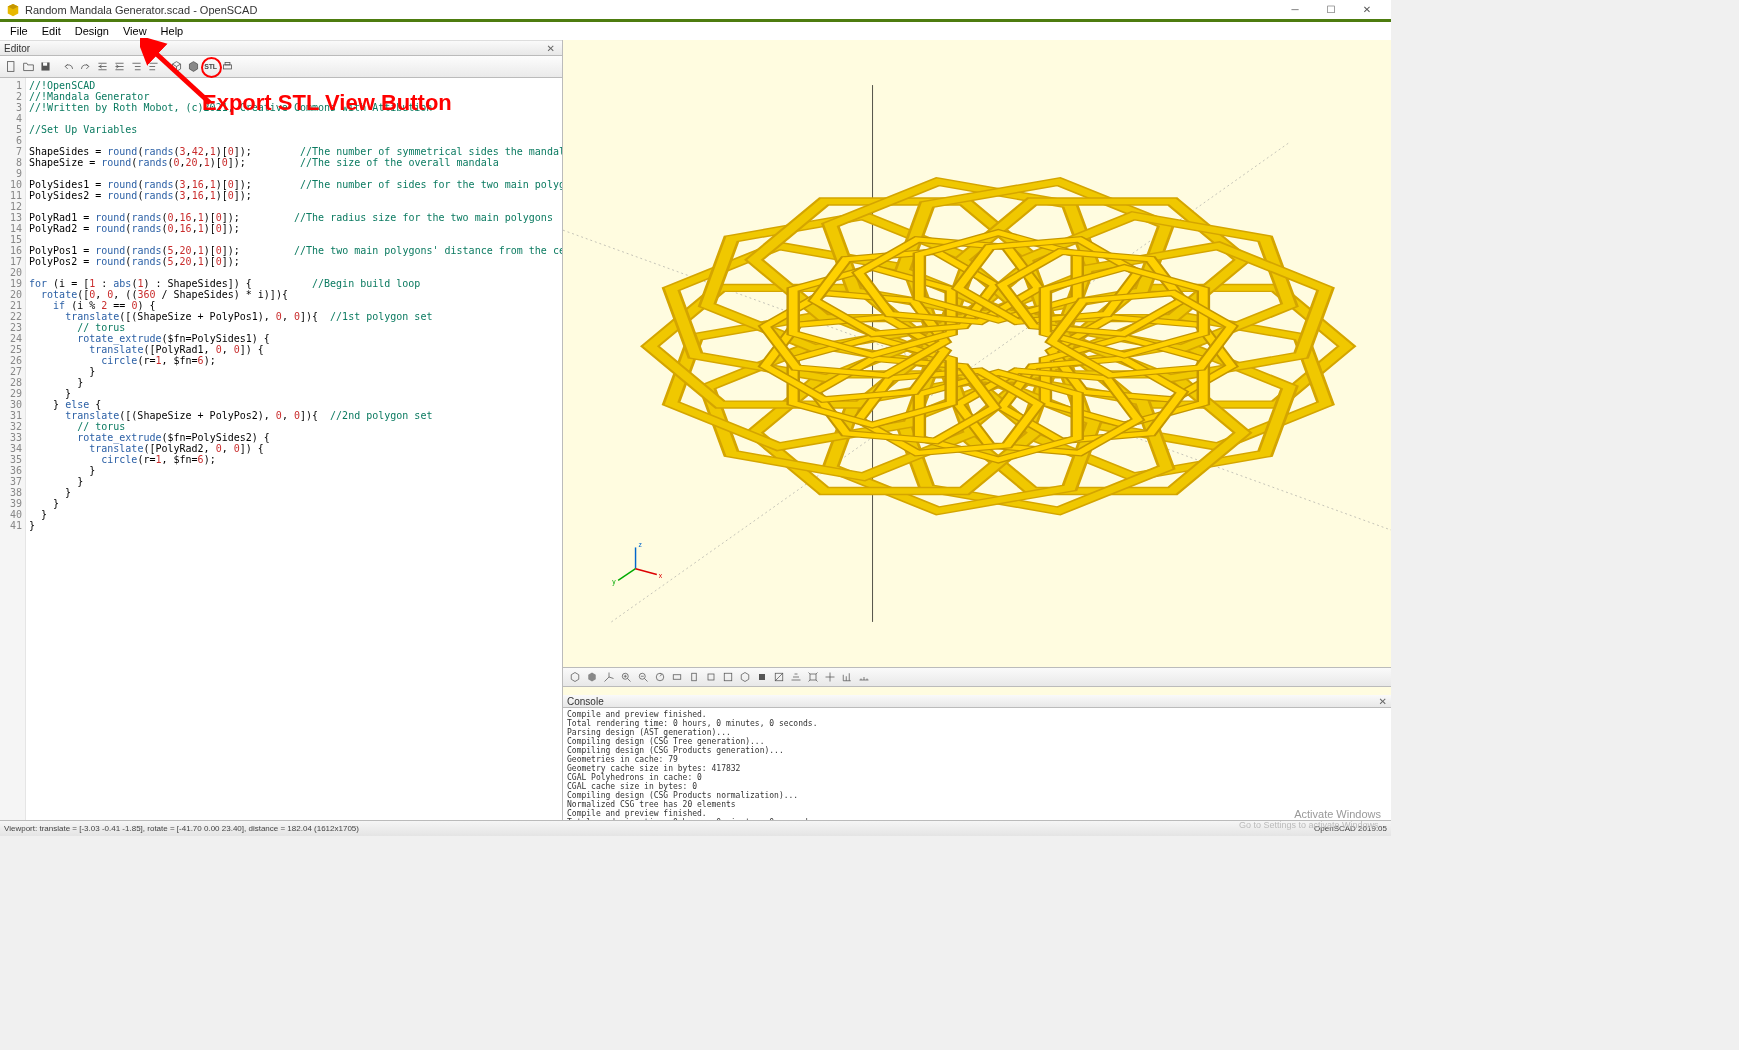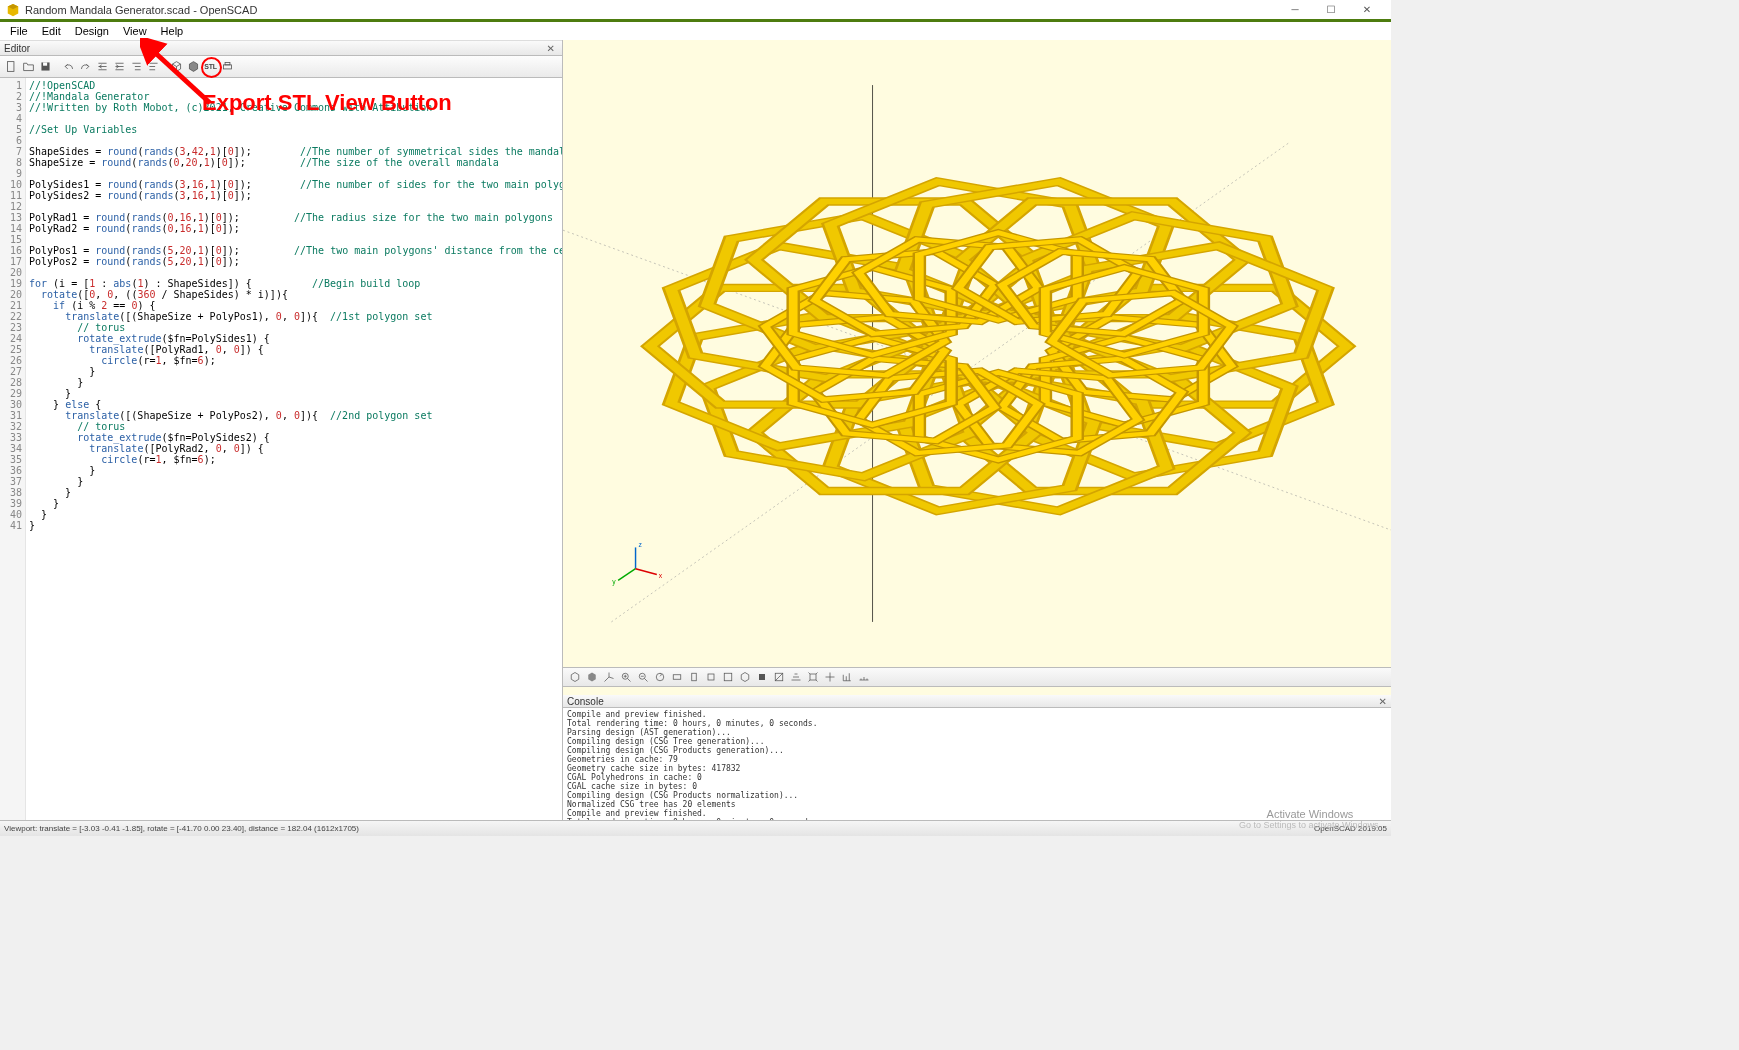--- a/index.html
+++ b/index.html
@@ -32,21 +32,21 @@
 .right-col { flex:1; display:flex; flex-direction:column; background:#fffce0; }
 .viewport { flex:1; position:relative; background:#fffce0; overflow:hidden; }
 .viewport svg { position:absolute; top:0; left:0; width:100%; height:100%; }
 .view-toolbar { height:20px; background:linear-gradient(#fafafa,#e8e8e8); border-top:1px solid #bbb; border-bottom:1px solid #bbb; display:flex; align-items:center; padding:0 3px; gap:0; }
 .vb { width:17px; height:17px; display:flex; align-items:center; justify-content:center; color:#444; }
 .vb svg { width:12px; height:12px; }
 .console { height:125px; background:#fff; display:flex; flex-direction:column;margin-top:8px; }
 .console-header { height:13px; background:linear-gradient(#fafafa,#e8e8e8); border-bottom:1px solid #bbb; font-size:10px; padding:0 4px; display:flex; align-items:center; color:#333; }
 .console-header .close { margin-left:auto; color:#666; }
 .console-body { flex:1; font-family:Consolas,monospace; font-size:8px; line-height:9px; color:#333; padding:2px 4px; overflow:hidden; }
-.activate { position:absolute; right:10px; bottom:10px; text-align:center; color:#999; font-size:11px; pointer-events:none; }
+.activate { position:absolute; right:10px; bottom:10px; text-align:right; color:#999; font-size:11px; pointer-events:none; }
 .activate .sub { font-size:9px; color:#bbb; }
 .statusbar { height:16px; background:linear-gradient(#f6f6f6,#e4e4e4); border-top:1px solid #bbb; font-size:8px; color:#444; display:flex; align-items:center; padding:0 4px; }
 .statusbar .right { margin-left:auto; }
 .annot-arrow { position:absolute; pointer-events:none; z-index:100; }
 .annot-text { position:absolute; color:#f00; font-weight:bold; font-size:22px; pointer-events:none; z-index:100; font-family:Arial,sans-serif; }
 </style>
 </head>
 <body>
 
 <div class="titlebar">

